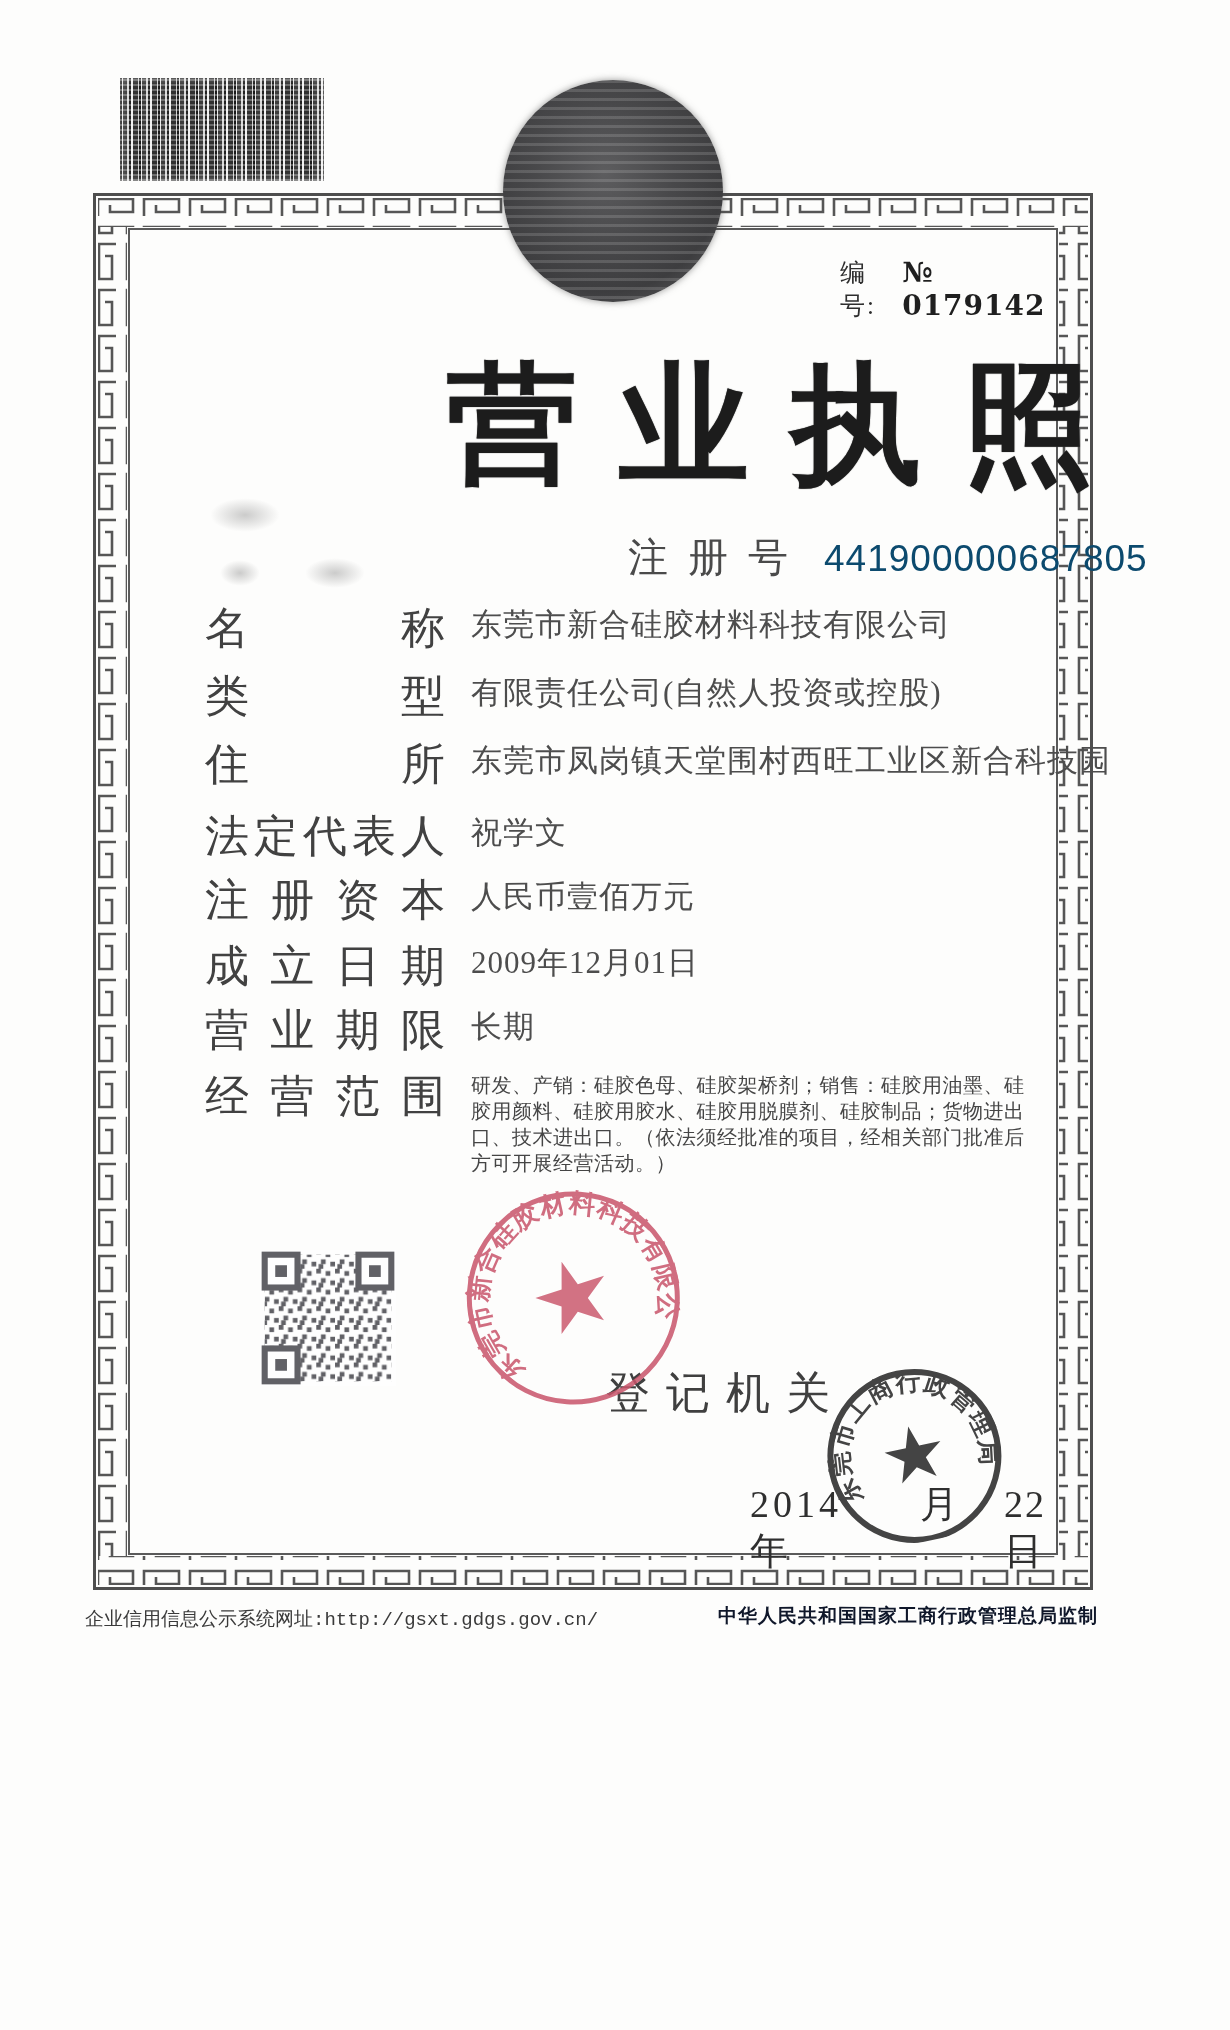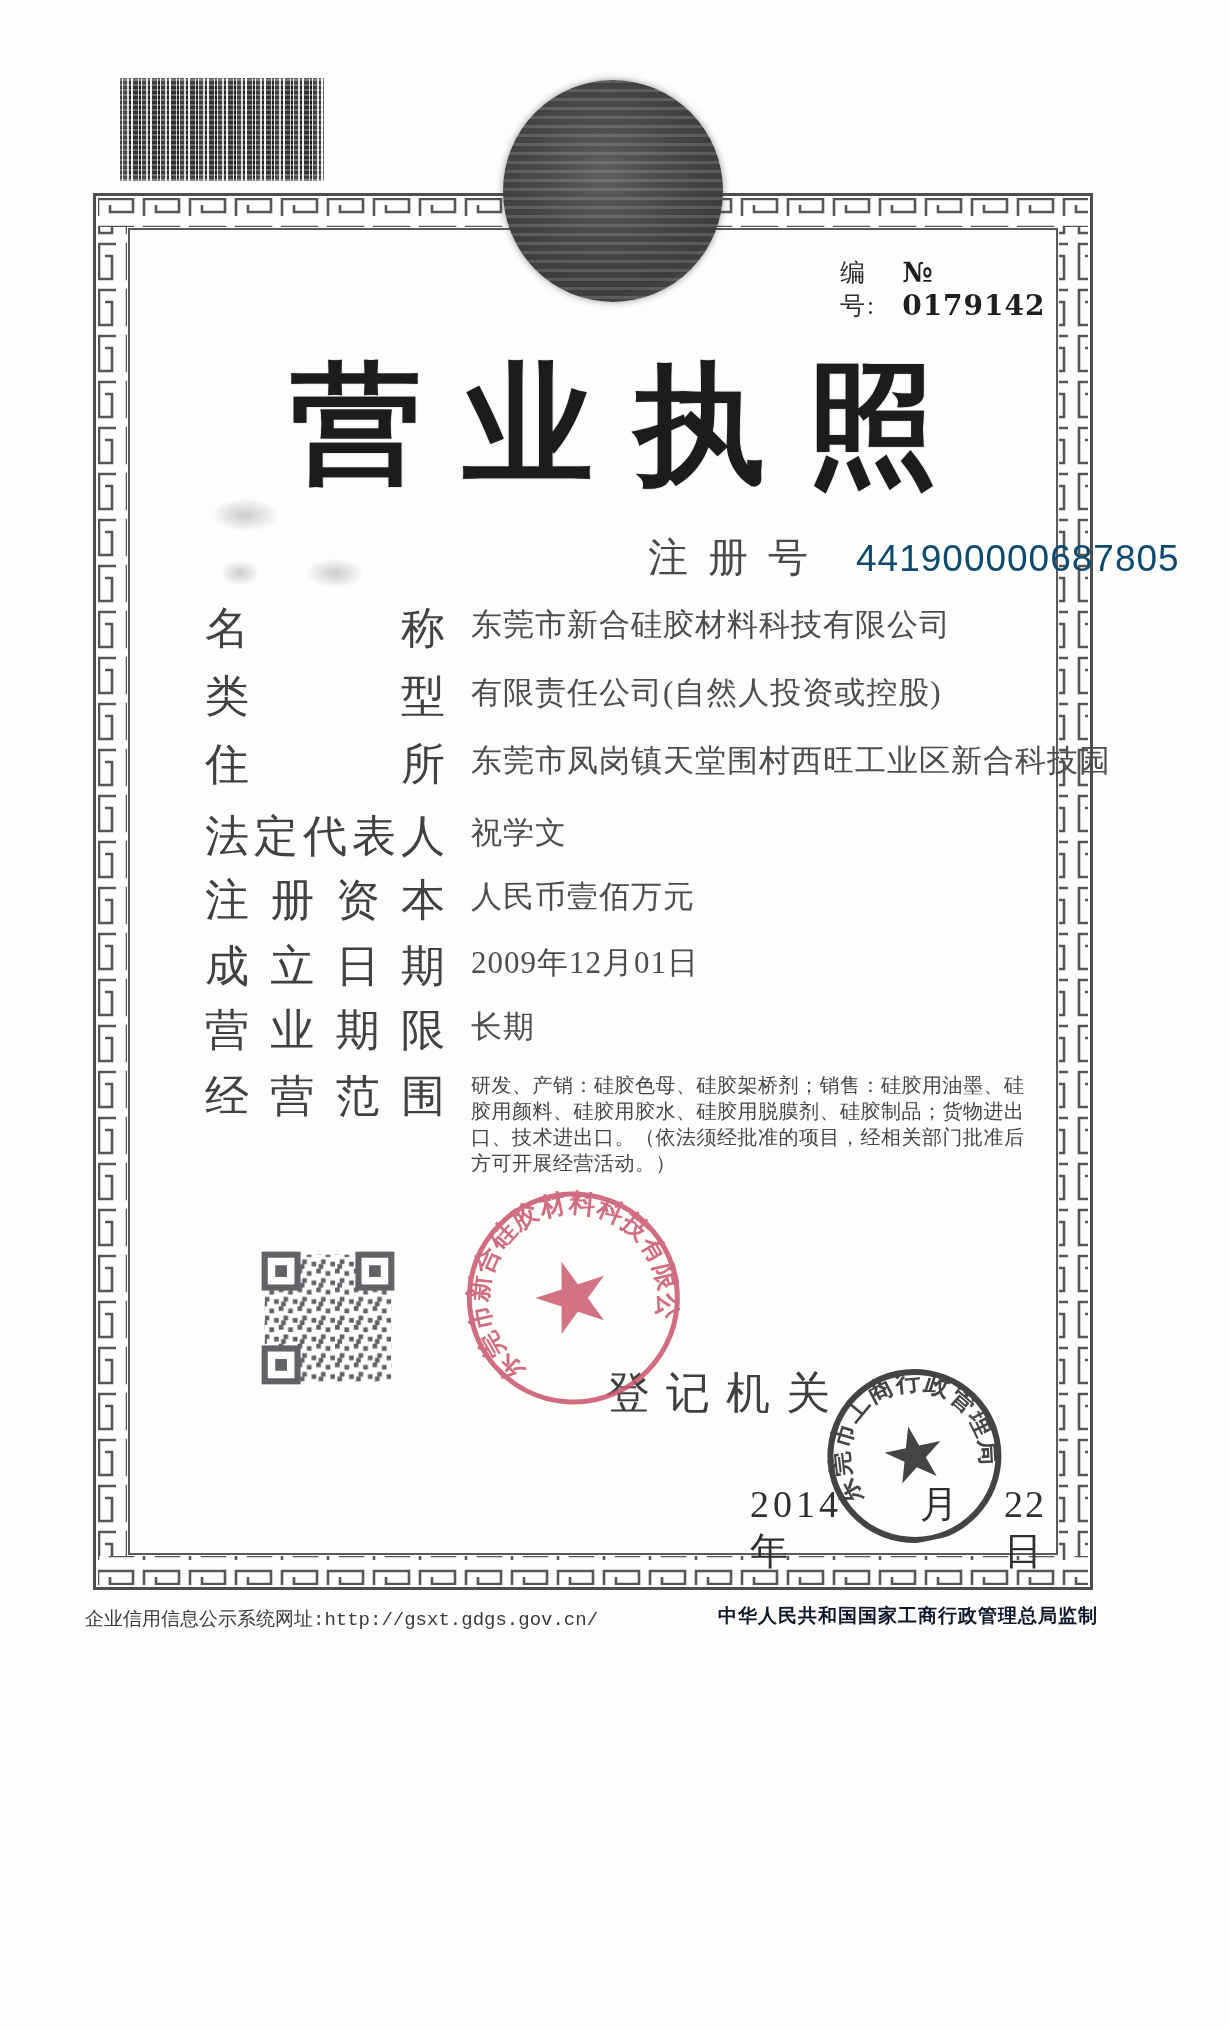--- a/index.html
+++ b/index.html
@@ -29,27 +29,27 @@
     z-index:5;
   }
   
   .frame{ position:absolute; left:93px; top:193px; z-index:1; }
   
   .serial{ position:absolute; top:256px; left:840px; width:210px; display:flex; align-items:center; gap:12px; z-index:6;}
   .serial .s-lbl{ font-size:25px; color:#2e2e2e; letter-spacing:2px;}
   .serial .s-val{ font-size:28px; font-weight:700; color:#1f1f1f; font-family:"DejaVu Serif", serif; letter-spacing:1px;}
   
   .title{
-    position:absolute; left:93px; top:338px; width:1000px; text-align:center;
+    position:absolute; left:93px; top:338px; width:1000px; text-align:right;
     font-family:"DejaVu Sans", sans-serif; font-weight:900; font-size:130px;
     letter-spacing:42px; padding-left:42px; color:#1c1c1c; z-index:6;
     text-shadow:0 0 1px #444;
   }
   
-  .regline{ position:absolute; left:648px; top:530px; display:flex; align-items:baseline; gap:28px; z-index:6;}
+  .regline{ position:absolute; left:628px; top:530px; display:flex; align-items:baseline; gap:16px; z-index:6;}
   .regline .r-lbl{ font-size:40px; color:#4a4a4a; letter-spacing:20px;}
   .regline .r-val{ font-size:37px; color:#0c4a6e; font-family:Liberation Sans, sans-serif; letter-spacing:1px;}
   
   .row{ position:absolute; left:205px; display:flex; align-items:flex-start; z-index:6;}
   .row .lbl{
     width:240px; flex:0 0 240px; font-size:44px; color:#414141;
     text-align:justify; text-align-last:justify; text-justify:inter-character;
     line-height:1.15;
   }
   .row .val{ margin-left:26px; font-size:31px; color:#4d4d4d; letter-spacing:1px; white-space:nowrap;}

